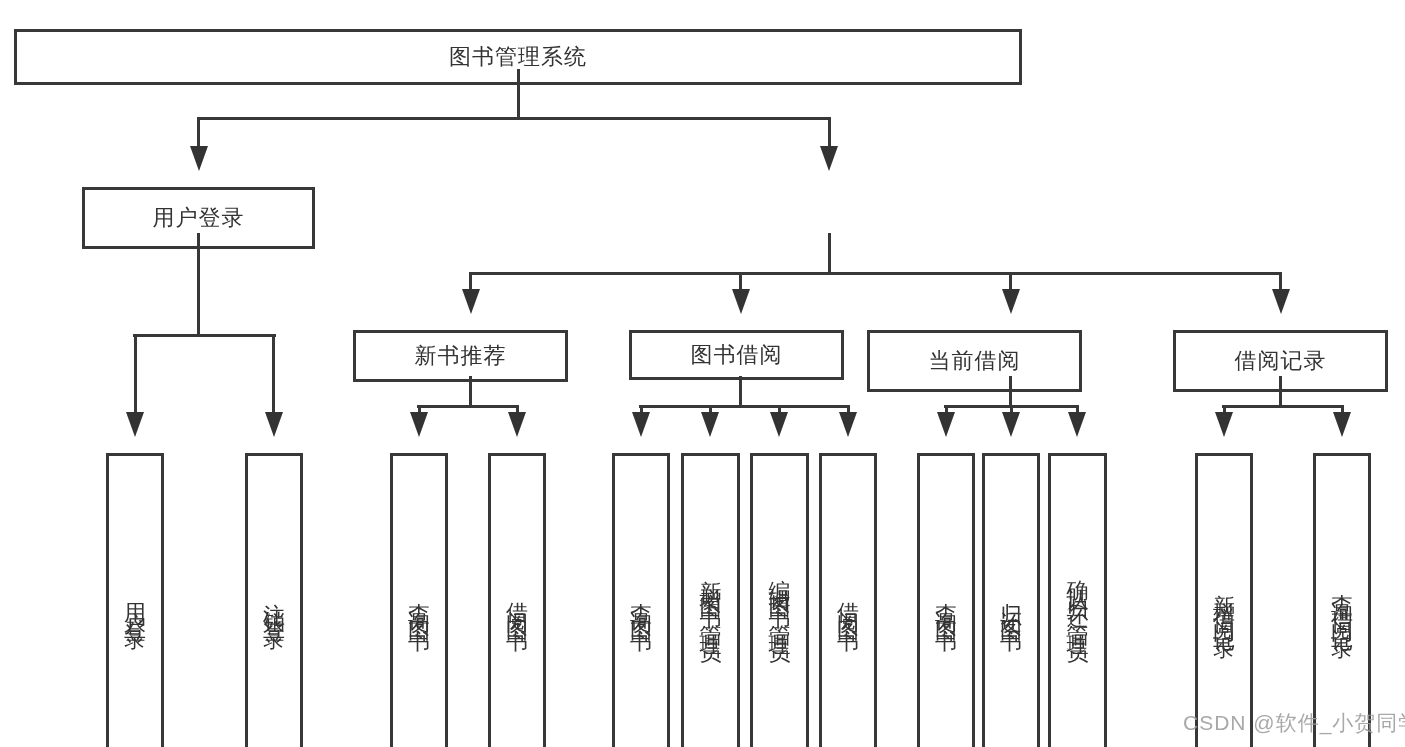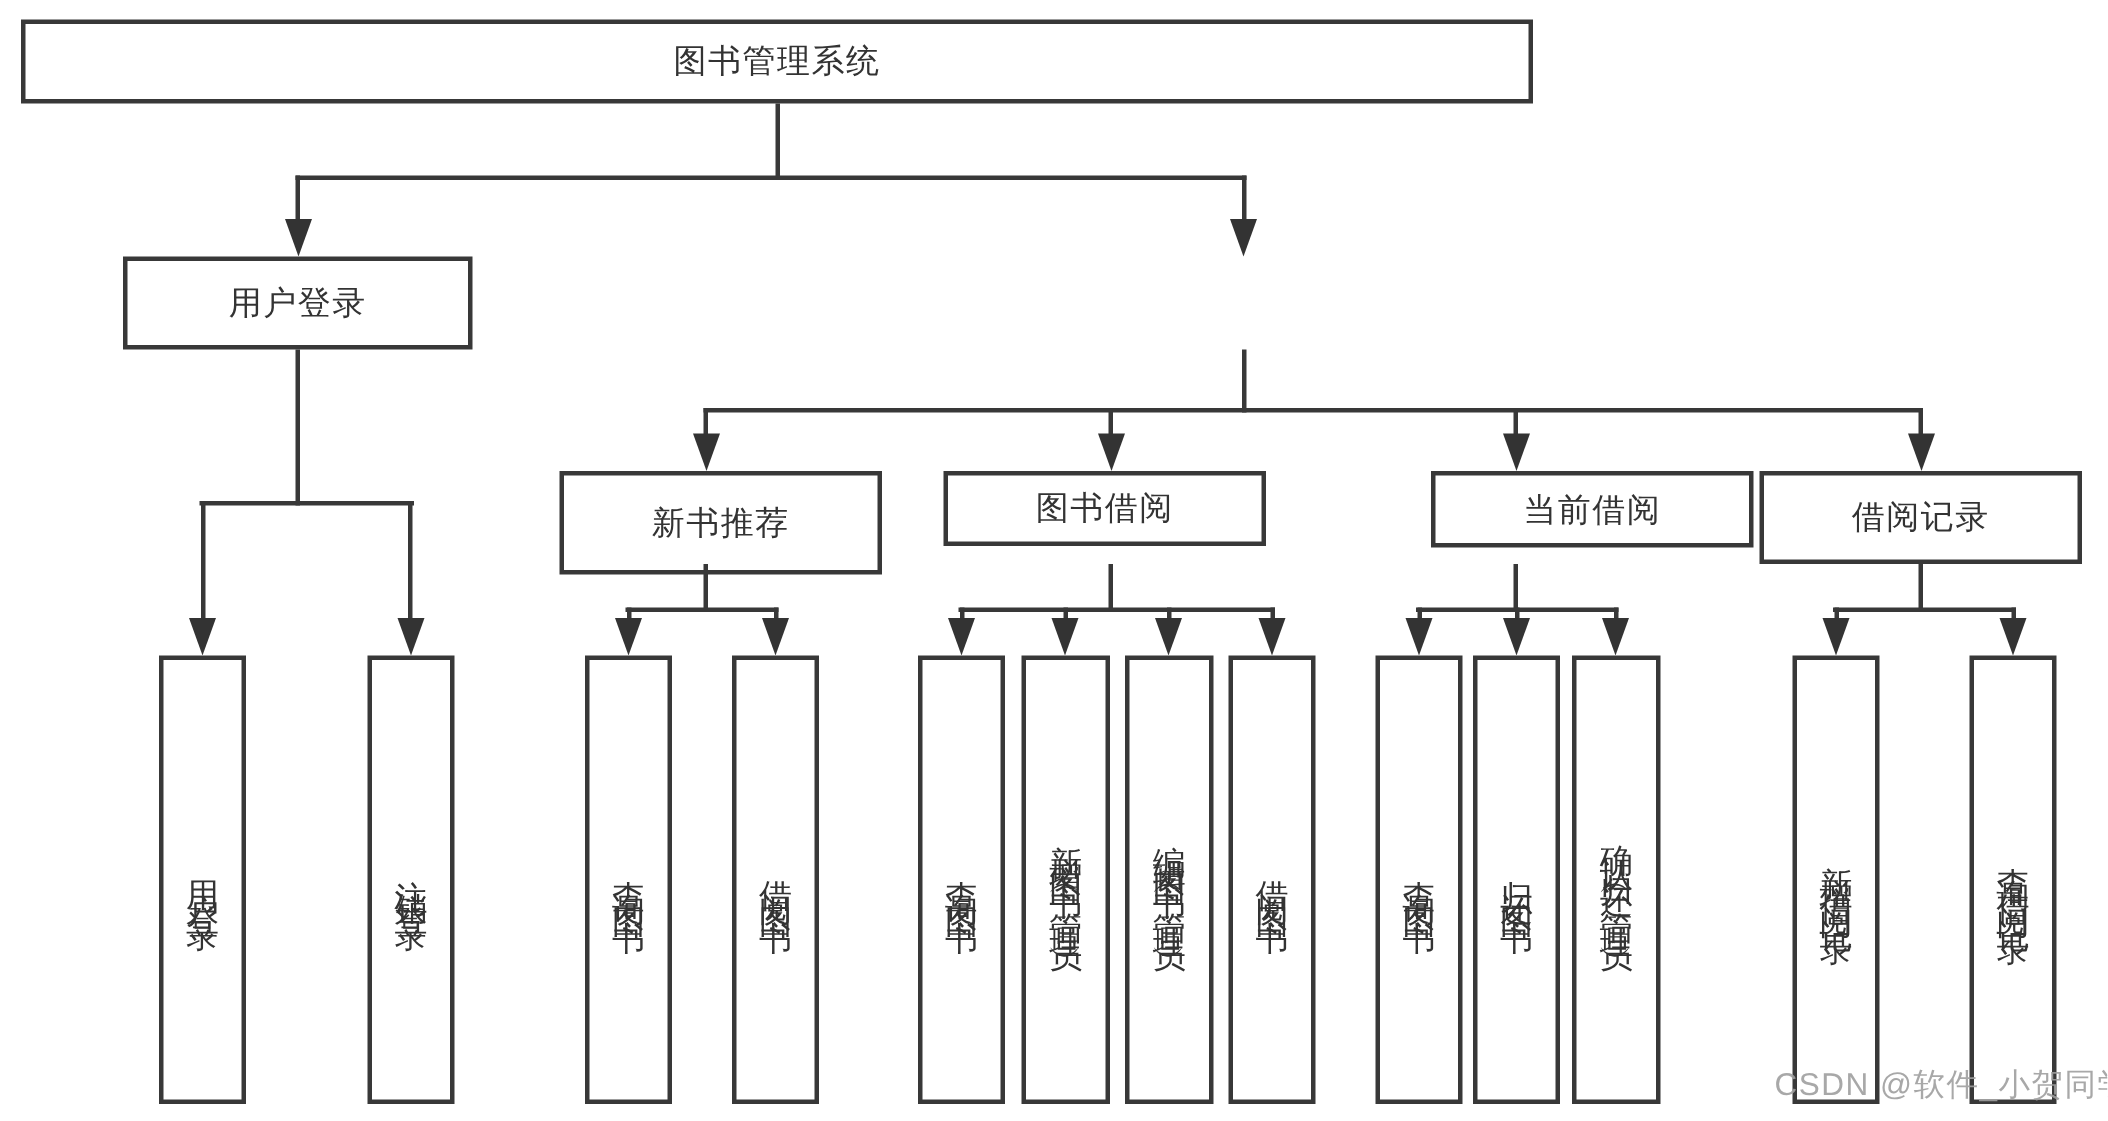--- a/index.html
+++ b/index.html
@@ -15,20 +15,21 @@
     box-sizing:border-box;
     border:3px solid #383838;
     background:#ffffff;
     display:flex;
     align-items:center;
     justify-content:center;
     color:#333333;
     font-size:22px;
     letter-spacing:1px;
     white-space:nowrap;
+    margin-top:16px;
   }
   .vbox span {
     writing-mode:vertical-lr;
     text-orientation:mixed;
     letter-spacing:9px;
     line-height:1;
     white-space:normal;
   }
   .hline, .vline { position:absolute; background:#383838; }
   .hline { height:3px; }
@@ -81,27 +82,27 @@
   <div class="hline" style="left:469px;top:272px;width:813px"></div>
   <div class="vline" style="left:469px;top:272px;height:20px"></div>
   <div class="arrow" style="left:462px;top:289px"></div>
   <div class="vline" style="left:739px;top:272px;height:20px"></div>
   <div class="arrow" style="left:732px;top:289px"></div>
   <div class="vline" style="left:1009px;top:272px;height:20px"></div>
   <div class="arrow" style="left:1002px;top:289px"></div>
   <div class="vline" style="left:1279px;top:272px;height:20px"></div>
   <div class="arrow" style="left:1272px;top:289px"></div>
 
-  <div class="box" style="left:373px;top:314px;width:215px;height:69px">
+  <div class="box" style="left:353px;top:314px;width:215px;height:52px">
     <span>新书推荐</span>
   </div>
   <div class="box" style="left:629px;top:314px;width:215px;height:50px">
     <span>图书借阅</span>
   </div>
-  <div class="box" style="left:954px;top:314px;width:215px;height:51px">
+  <div class="box" style="left:867px;top:314px;width:215px;height:62px">
     <span>当前借阅</span>
   </div>
   <div class="box" style="left:1173px;top:314px;width:215px;height:62px">
     <span>借阅记录</span>
   </div>
 
   <div class="vline" style="left:469px;top:376px;height:31px"></div>
   <div class="hline" style="left:417px;top:405px;width:102px"></div>
   <div class="vline" style="left:418px;top:405px;height:9px"></div>
   <div class="arrow" style="left:410px;top:412px"></div>

